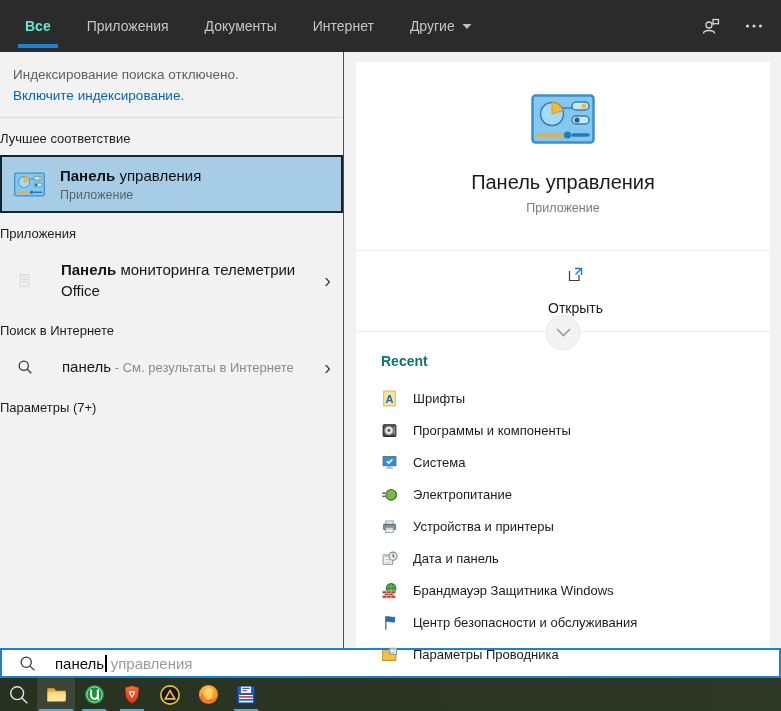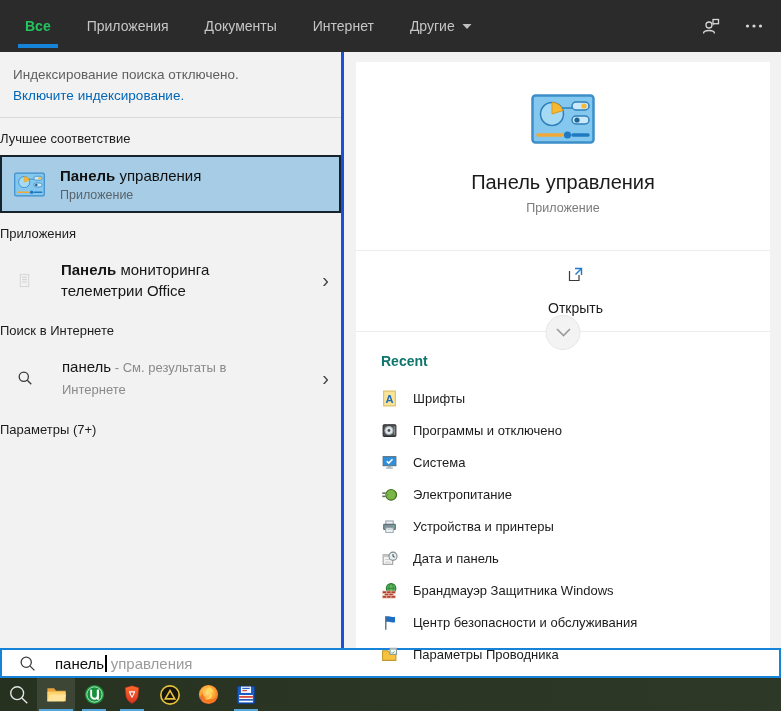--- a/index.html
+++ b/index.html
@@ -7,29 +7,29 @@
   .screen {
     position:relative; width:781px; height:711px; overflow:hidden;
     font-family:"Liberation Sans", sans-serif; background:#f2f2f2;
     -webkit-font-smoothing:antialiased;
   }
   
   .header { height:52px; background:#2b2b2b; display:flex; align-items:stretch; padding:0 18px 0 18px; }
   .tabs { display:flex; align-items:stretch; }
   .tab { position:relative; display:flex; align-items:center; padding:0 7px; margin-right:22px;
          font-size:14px; color:#c5c5c5; cursor:default; }
-  .tab.active { color:#22c55e; font-weight:700; }
+  .tab.active { color:#5eead4; font-weight:700; }
   .tab.active::after { content:""; position:absolute; left:0; right:0; bottom:4px; height:4px; background:#1583d7; }
   .tab .dd-caret { margin-left:7px; display:inline-flex; }
   .header-right { margin-left:auto; display:flex; align-items:center; gap:24px; }
   .hicon { display:flex; align-items:center; justify-content:center; }
 
   
   .body { display:flex; height:596px; }
-  .left { width:344px; background:#f2f2f2; border-right:3px solid #1d4ed8; flex:none; }
+  .left { width:344px; background:#f2f2f2; border-right:1px solid #1d4ed8; flex:none; }
   .right { flex:1; background:#f2f2f2; padding:10px 11px 0 12px; }
 
   
   .notice { padding:12px 14px 11px 13px; font-size:13.5px; line-height:21px; }
   .notice-text { color:#5f5f5f; }
   .notice-link { color:#0066b8; cursor:pointer; }
   .lp-divider { height:1px; background:#dadada; }
   .section-title { padding:13px 14px 9px 0; font-size:13px; font-weight:400; color:#1c1c1c; }
   .best-match { height:58px; background:#a7cde6; border:2px solid #14232c;
                 display:flex; align-items:center; gap:15px; padding:0 10px 0 12px; cursor:pointer; }
@@ -251,21 +251,21 @@
 
             <div class="recent-item">
               <span class="ric">
                 <svg viewBox="0 0 16 16" width="17" height="17">
                   <rect x="2" y="2.5" width="12" height="11" rx="1" fill="#4f4f4f" stroke="#2e2e2e"></rect>
                   <circle cx="7.5" cy="8" r="3.8" fill="#dfe5e8" stroke="#9fb0b8"></circle>
                   <circle cx="7.5" cy="8" r="1.3" fill="#4f4f4f"></circle>
                   <rect x="12" y="4" width="1.4" height="8" fill="#8a8a8a"></rect>
                 </svg>
               </span>
-              <span>Программы и отключено</span>
+              <span>Программы и компоненты</span>
             </div>
 
             <div class="recent-item">
               <span class="ric">
                 <svg viewBox="0 0 16 16" width="17" height="17">
                   <rect x="2" y="2.5" width="12" height="8.5" fill="#2f8fdb" stroke="#56707e"></rect>
                   <path d="M5.5 6.8 l1.8 1.8 L10.8 5" stroke="#ffffff" stroke-width="1.5" fill="none"></path>
                   <rect x="6.5" y="11" width="3" height="1.6" fill="#9aabb3"></rect>
                   <rect x="4.8" y="12.6" width="6.4" height="1.2" fill="#9aabb3"></rect>
                 </svg>

